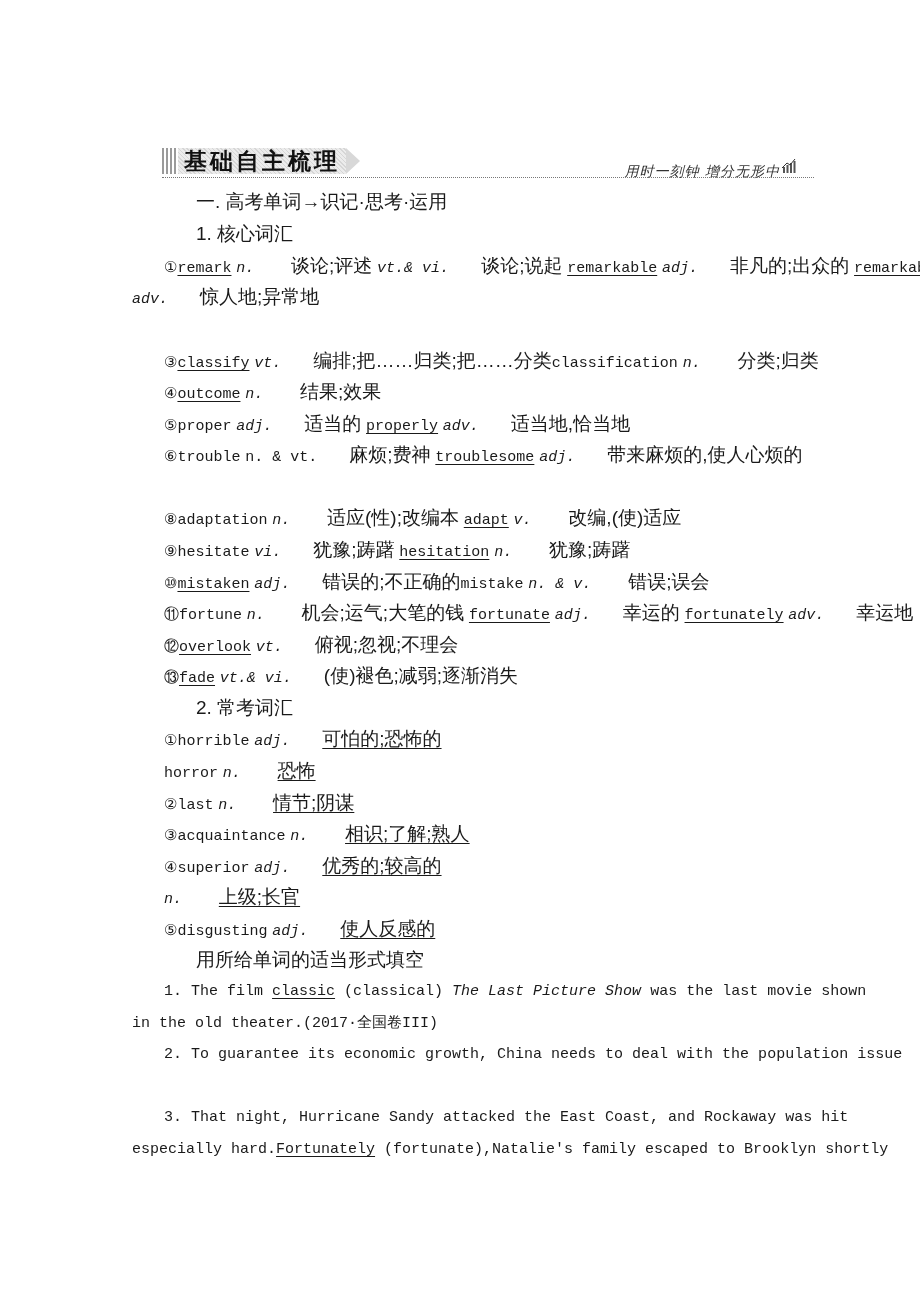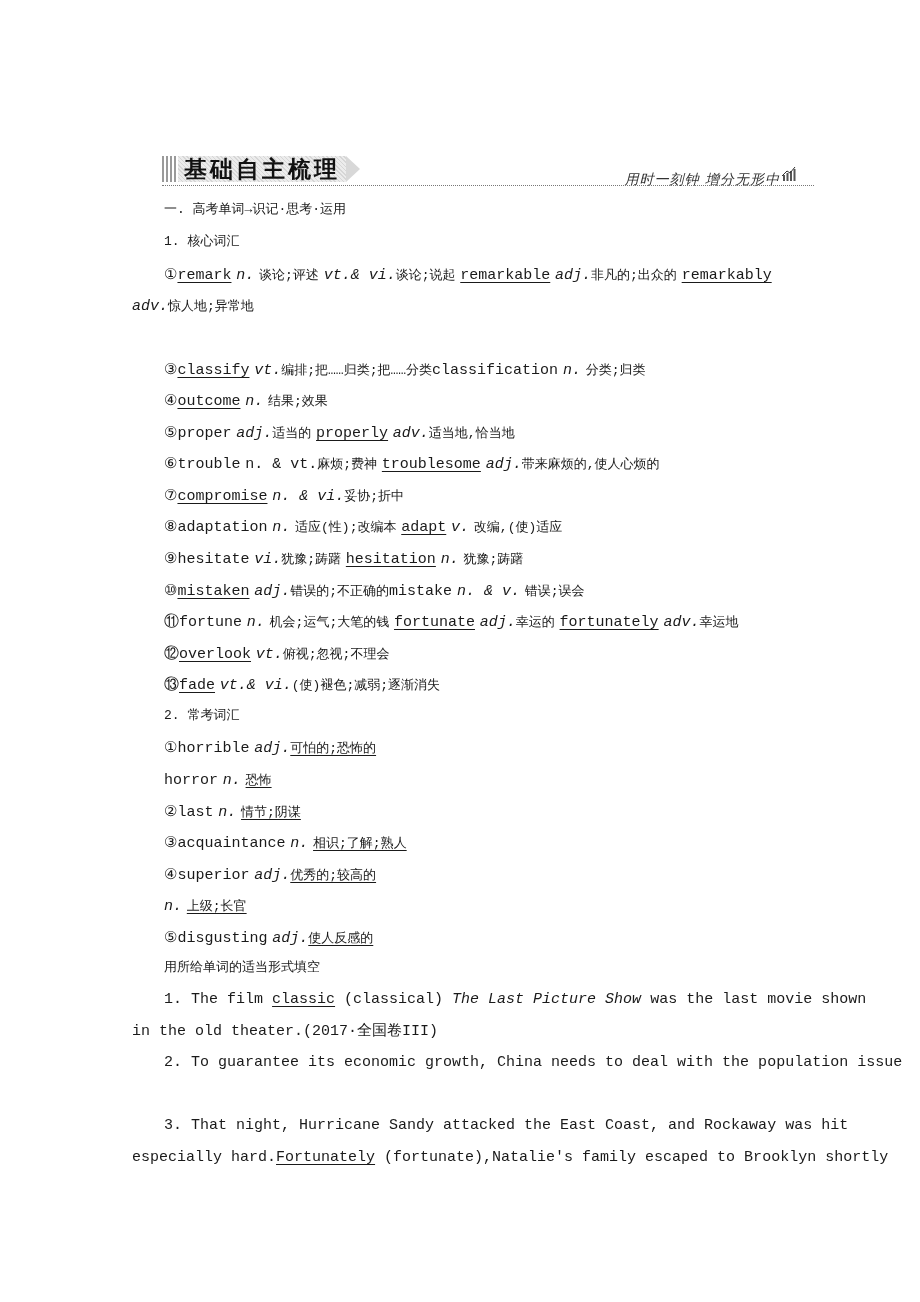--- a/index.html
+++ b/index.html
@@ -1,18 +1,18 @@
 <!DOCTYPE html>
 <html><head>
 <meta charset="utf-8">
 <style>
   html, body { margin:0; padding:0; background:#ffffff; }
   body { width:920px; height:1302px; position:relative; overflow:hidden;
          font-family: "DejaVu Serif", "Liberation Serif", serif; color:#1a1a1a; }
-  .page { position:absolute; left:0; top:8px; width:920px; height:1020px; }
+  .page { position:absolute; left:0; top:0; width:920px; height:1020px; }
 
   
   .banner { position:absolute; left:162px; top:145px; width:652px; height:34px; }
   .banner-stripes { position:absolute; left:0; top:3px; width:14px; height:26px;
      background: repeating-linear-gradient(90deg,#9a9a9a 0 2px,#ffffff 2px 4px); }
   .banner-box { position:absolute; left:16px; top:3px; width:168px; height:26px;
      background: repeating-linear-gradient(45deg,#d6d6d6 0 1px,#ececec 1px 3px); }
   .banner-arrow { position:absolute; left:184px; top:3px; width:0; height:0;
      border-top:13px solid transparent; border-bottom:13px solid transparent;
      border-left:14px solid #d8d8d8; }
@@ -24,21 +24,21 @@
      color:#333; letter-spacing:1px; font-family:"DejaVu Sans", sans-serif; }
   .banner-chart { position:absolute; right:18px; top:14px; width:14px; height:14px; }
 
   
   .line { position:absolute; left:0; height:22px; line-height:22px; font-size:15px; white-space:nowrap; }
   .ind { left:164px; }
   .noind { left:132px; }
   .mono { font-family:"Liberation Mono", "DejaVu Sans Mono", monospace; font-size:15px; }
   .ital { font-style:italic; }
   .u { text-decoration:underline; text-underline-offset:3px;text-align:center; }
-  .zh { font-family:Liberation Mono, monospace; font-size:13px; }
+  .zh { font-family:Liberation Sans, sans-serif; font-size:19px;margin-left:32px; }
 </style>
 </head>
 <body>
 
 <div class="page">
 
   <div class="banner">
     <div class="banner-stripes"></div>
     <div class="banner-box"></div>
     <div class="banner-arrow"></div>
@@ -92,24 +92,20 @@
     <span class="ital mono">adv.</span><span class="zh">适当地,恰当地</span>
   </div>
 
   <div class="line ind" style="top:444px;">
     <span>⑥</span><span class="mono">trouble</span>
     <span class="mono">n. &amp; vt.</span><span class="zh">麻烦;费神</span>
     <span class="mono u">troublesome</span>
     <span class="ital mono">adj.</span><span class="zh">带来麻烦的,使人心烦的</span>
   </div>
 
-  <div class="line ind" style="top:476px;">
-    <span>⑦</span><span class="mono u">compromise</span>
-    <span class="ital mono">n. &amp; vi.</span><span class="zh">妥协;折中</span>
-  </div>
 
   <div class="line ind" style="top:507px;">
     <span>⑧</span><span class="mono">adaptation</span>
     <span class="ital mono">n.</span>
     <span class="zh">适应(性);改编本</span>
     <span class="mono u">adapt</span>
     <span class="ital mono">v.</span>
     <span class="zh">改编,(使)适应</span>
   </div>
 

